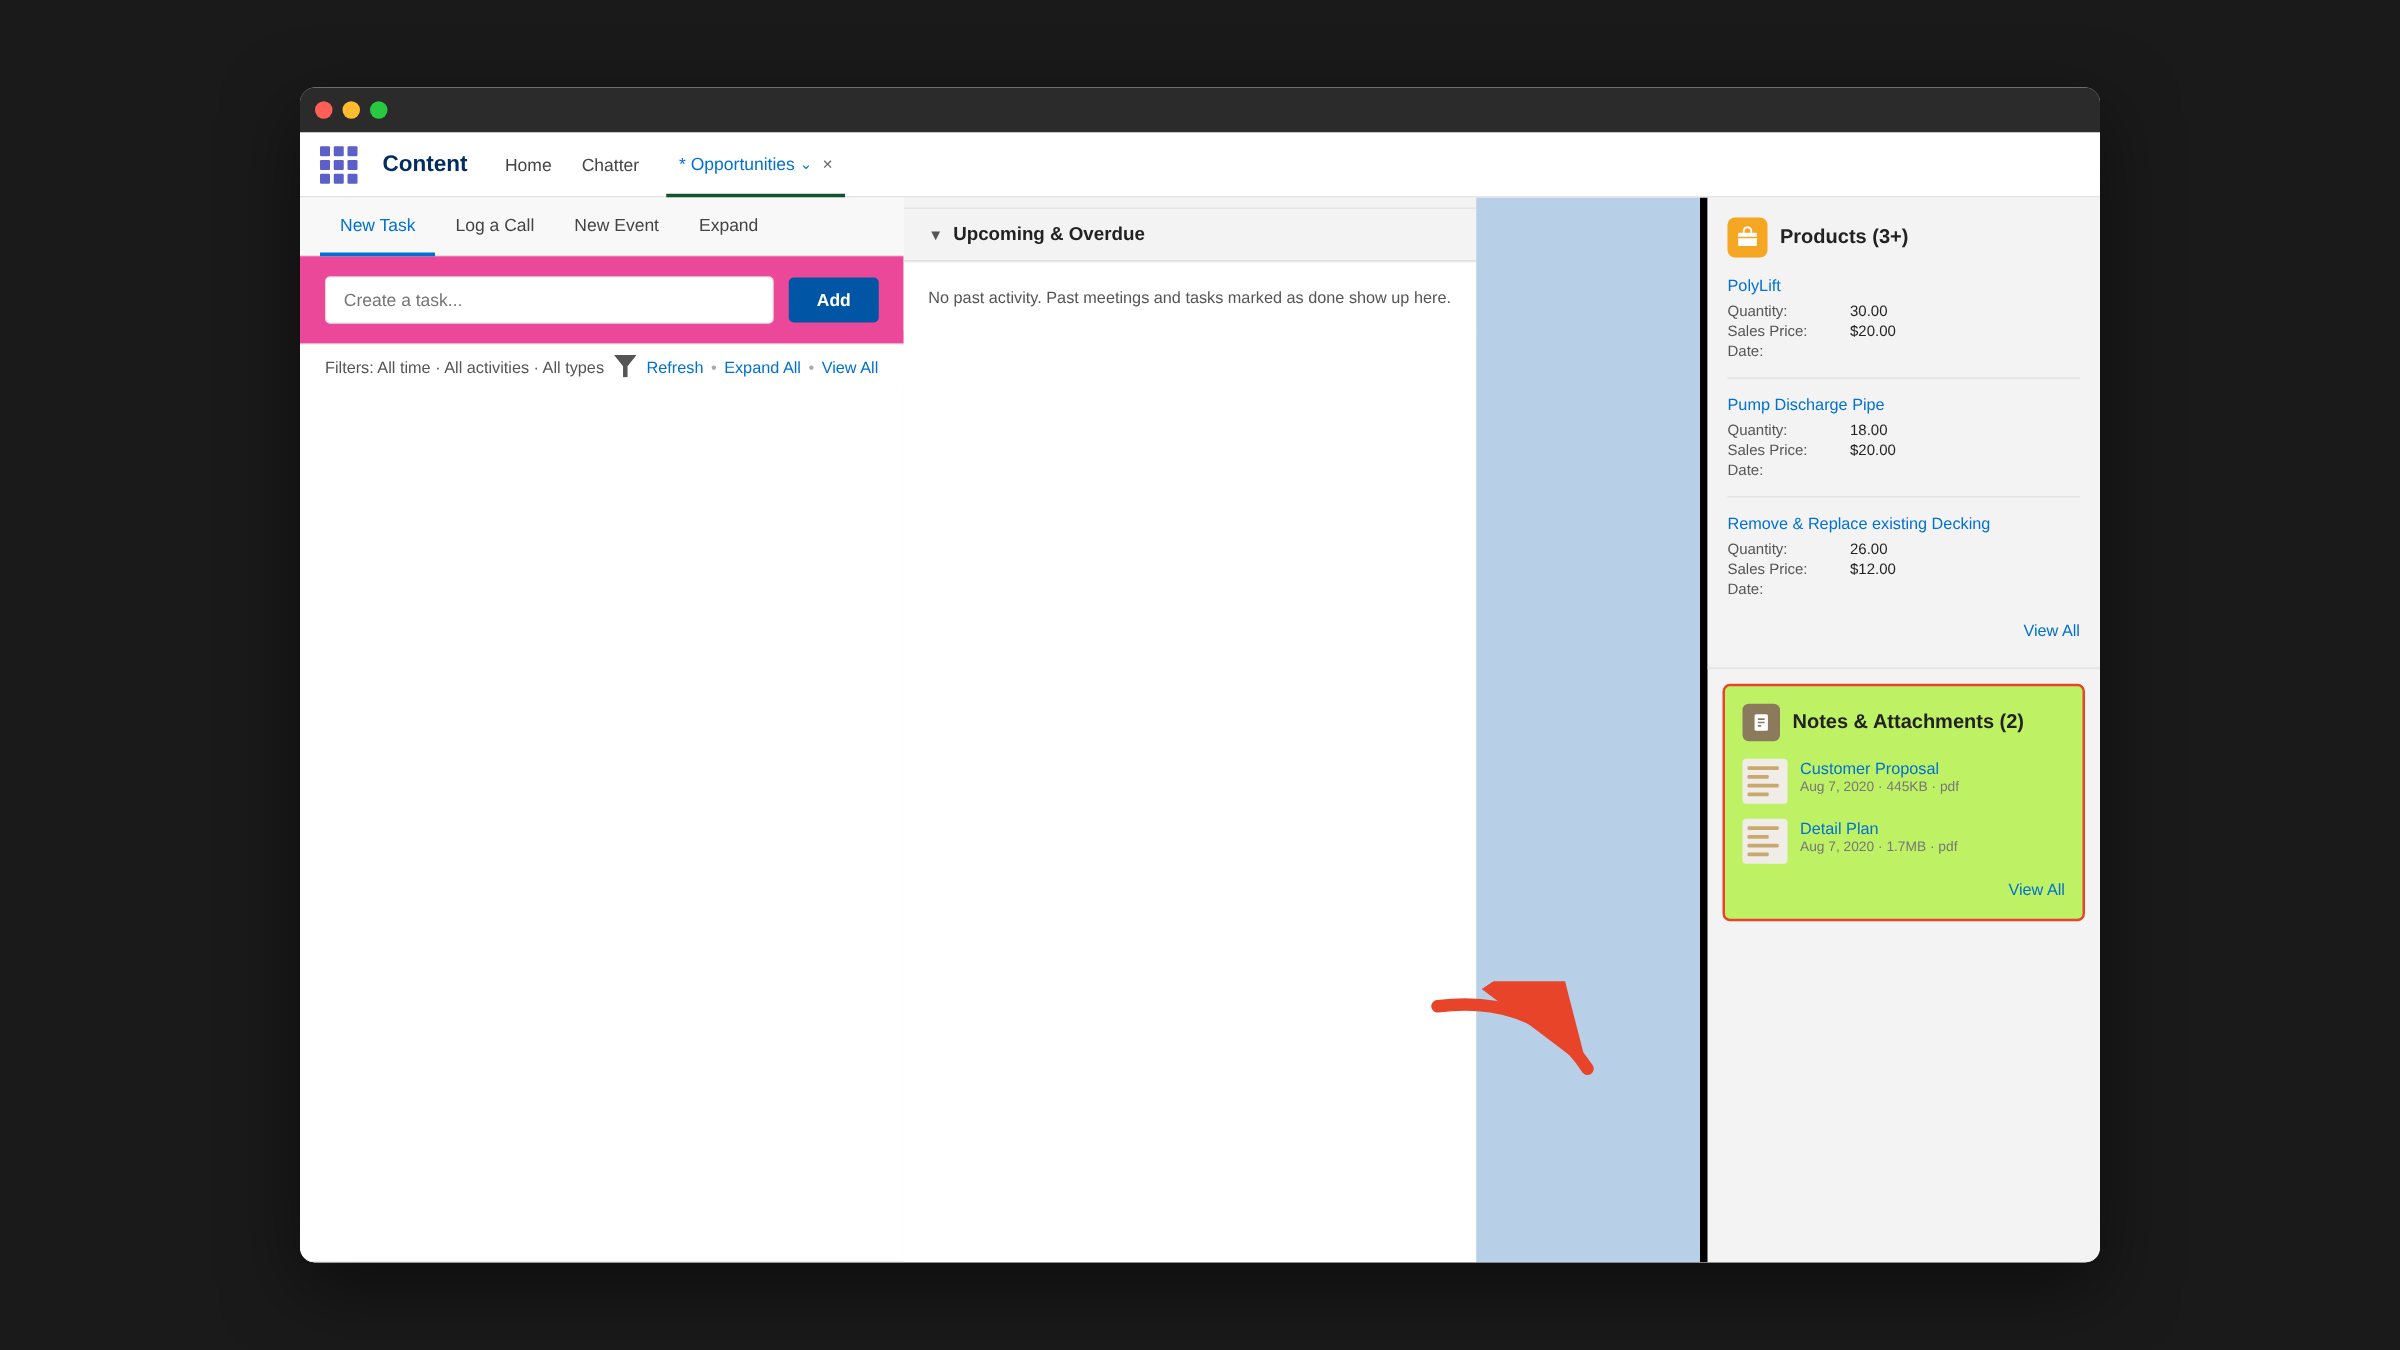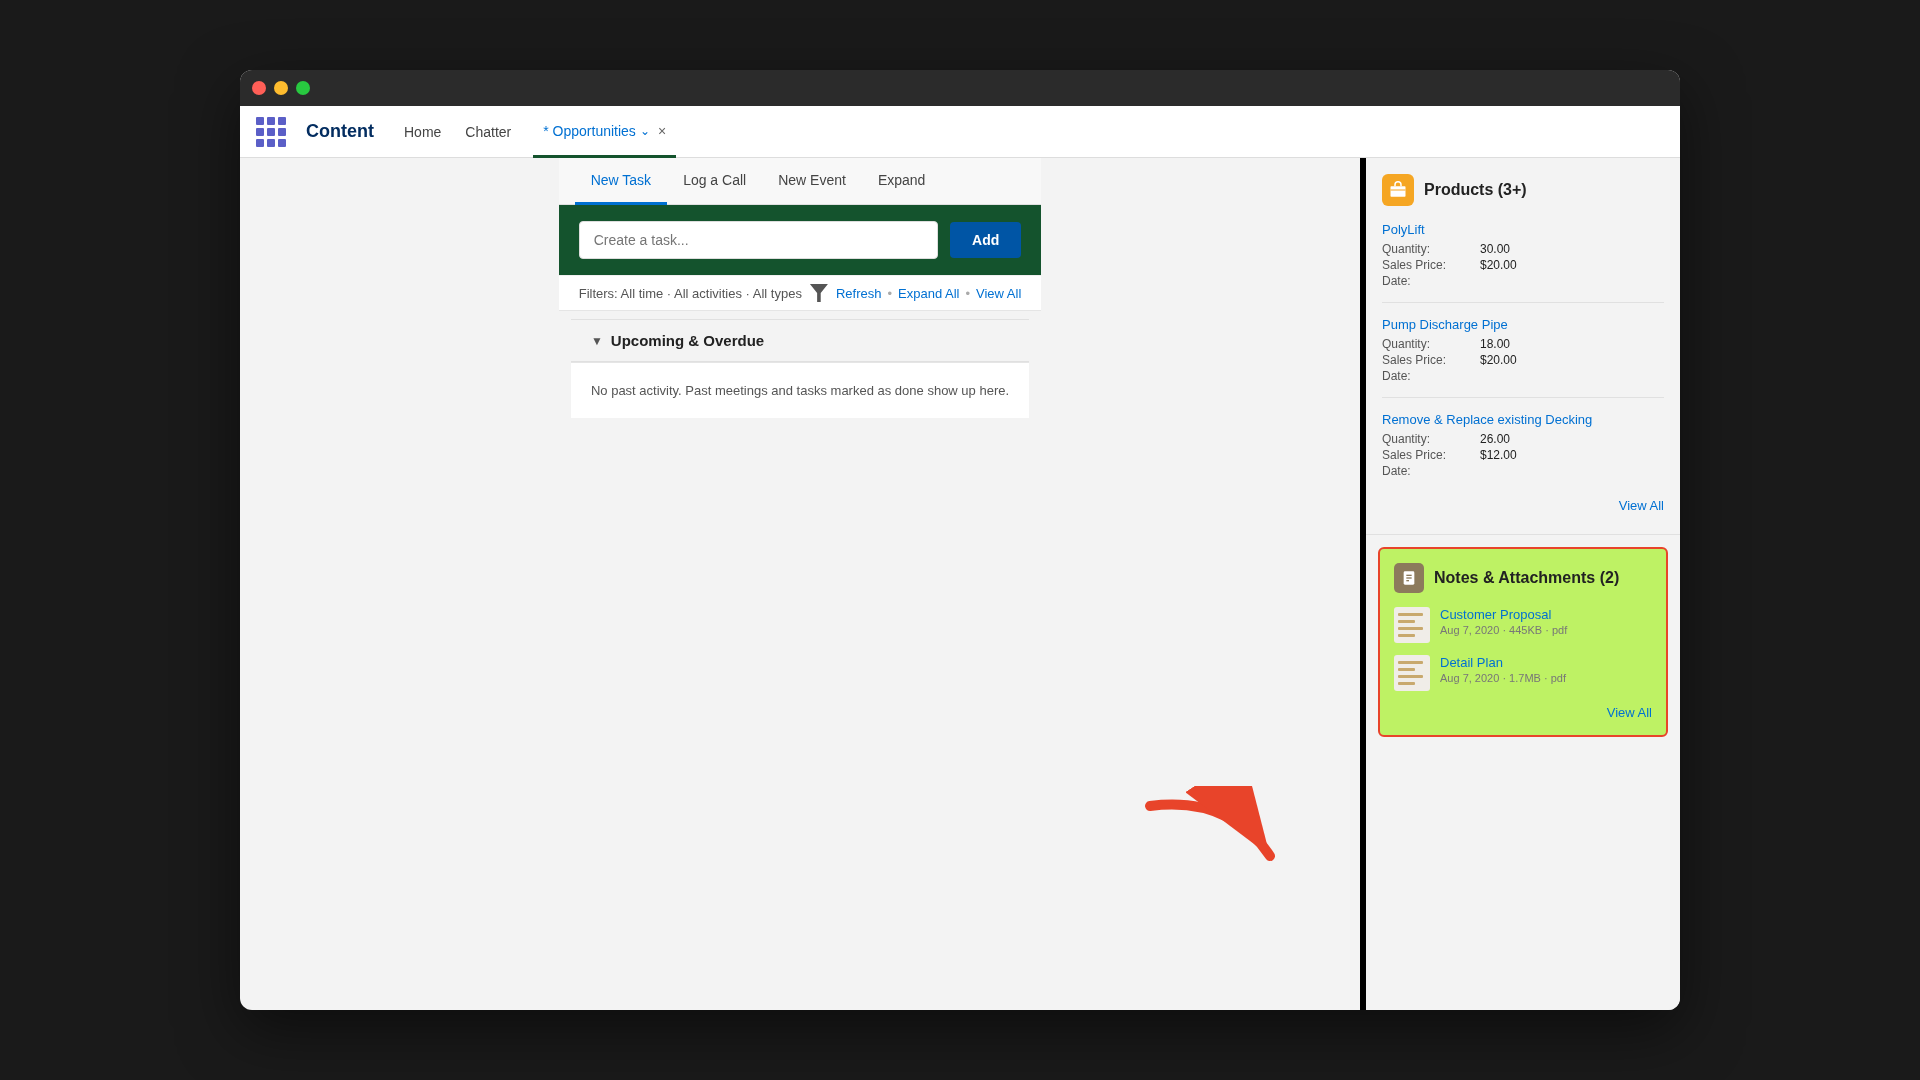--- a/index.html
+++ b/index.html
@@ -94,23 +94,21 @@
       align-items: center;
       gap: 4px;
       font-weight: 500;
       height: 52px;
     }
 
     
     .left-panel {
       flex: 1;
       display: flex;
-      flex-direction: column;
       overflow: hidden;
-      align-items: center;
     }
 
     .activity-section {
       background: #ffffff;
       margin: 0;
       border-bottom: 1px solid #e5e5e5;
     }
 
     .activity-tabs {
       display: flex;
@@ -130,21 +128,21 @@
       color: #0070d2;
       border-bottom-color: #0070d2;
       font-weight: 500;
     }
 
     .task-input-row {
       display: flex;
       align-items: center;
       padding: 16px 20px;
       gap: 12px;
-      background: #14532d;
+      background: #ec4899;
     }
     .task-input {
       flex: 1;
       border: 1px solid #ddd;
       border-radius: 4px;
       padding: 10px 14px;
       font-size: 14px;
       color: #888;
       outline: none;
     }

